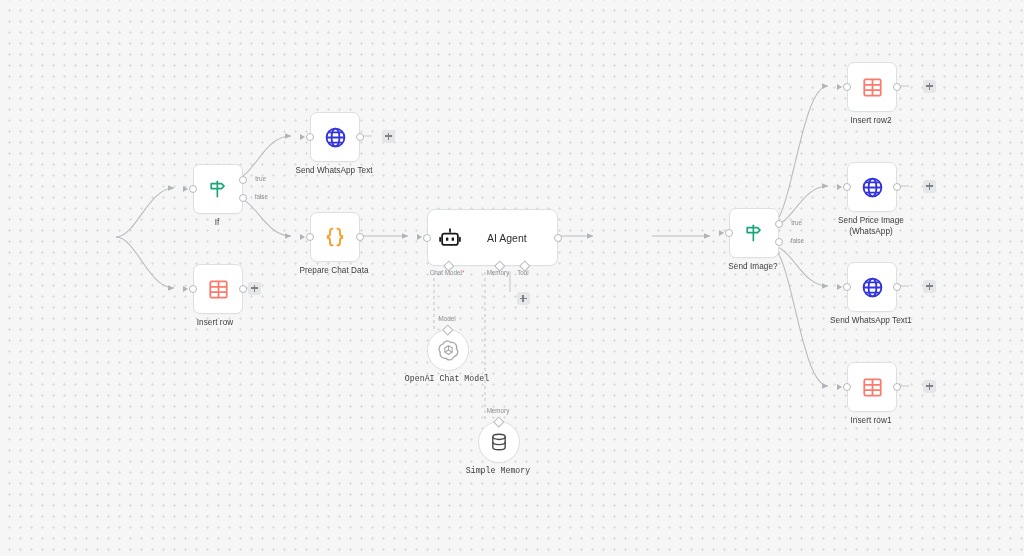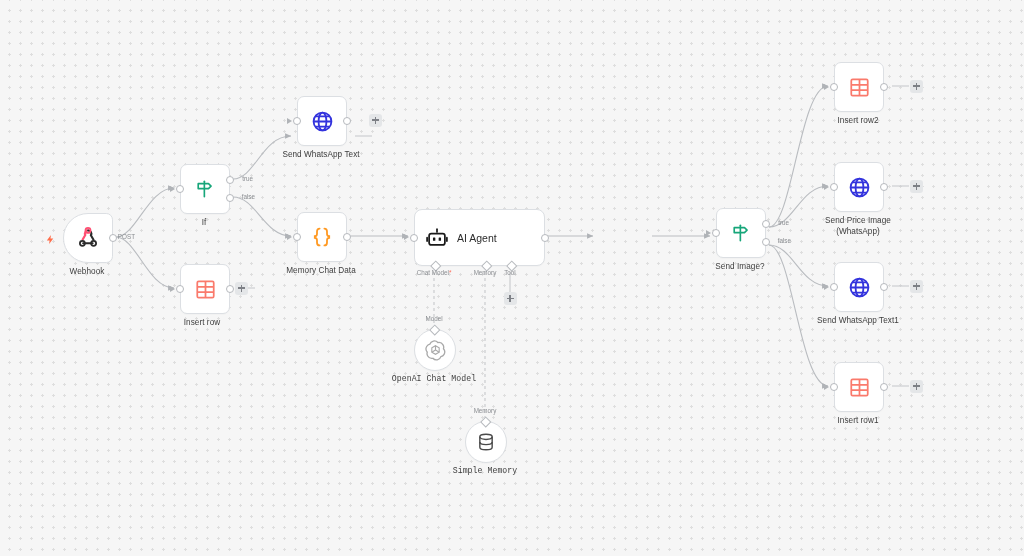--- a/index.html
+++ b/index.html
@@ -21,20 +21,21 @@
   #edges {
     position: absolute;
     left: 0; top: 0;
     width: 1024px; height: 556px;
     pointer-events: none;
   }
   
   .node {
     position: absolute;
     box-sizing: border-box;
+    margin-left: 13px;
   }
   .nbox {
     position: absolute;
     left: 0; top: 0;
     width: 48px;
     height: 48px;
     background: #ffffff;
     border: 1px solid #dcdfe3;
     border-radius: 7px;
     display: flex;
@@ -45,21 +46,21 @@
   .node.trigger .nbox {
     border-top-left-radius: 26px;
     border-bottom-left-radius: 26px;
   }
   .node.wide .nbox {
     width: 118px;
     height: 55px;
     border-radius: 8px;
     justify-content: flex-start;
     padding-left: 11px;
-    gap: 9px;
+    gap: 26px;
   }
   .node.round .nbox {
     width: 40px;
     height: 40px;
     border-radius: 50%;
     border: 1px solid #dcdfe3;
   }
   .nlabel {
     position: absolute;
     top: 54px;
@@ -217,40 +218,20 @@
     <g fill="none" stroke="#c9cbce" stroke-width="1.1">
       <path d="M355,136 L372,136"></path>
       <path d="M238,288 L255,288"></path>
       <path d="M892,86 L909,86"></path>
       <path d="M892,186 L909,186"></path>
       <path d="M892,286 L909,286"></path>
       <path d="M892,386 L909,386"></path>
     </g>
   </svg>
 
-  <div class="node trigger" style="left:63px;top:213px;width:48px;height:48px;">
-    <div class="bolt">
-      <svg width="11" height="11" viewBox="0 0 24 24">
-          <path d="M13 2 4 14h6l-1 8 9-12h-6z" fill="#ff6d4a"></path>
-        </svg>
-    </div>
-    <div class="nbox">
-      <svg class="icn" width="24" height="24" viewBox="0 0 24 24">
-        <path d="M12 4.4a3.1 3.1 0 0 0-2.7 4.6l-2.7 4.6" stroke="#ff4f72" stroke-width="2.1" fill="none" stroke-linecap="round"></path>
-        <path d="M12.2 4.5a3.1 3.1 0 0 1 2.7 4.7l2.6 4.5" stroke="#2b2b2b" stroke-width="2.1" fill="none" stroke-linecap="round"></path>
-        <path d="M7.2 17.3h9.4" stroke="#2b2b2b" stroke-width="2.1" fill="none" stroke-linecap="round"></path>
-        <circle cx="12" cy="4.4" r="2.5" fill="none" stroke="#ff4f72" stroke-width="1.8"></circle>
-        <circle cx="6.4" cy="17.3" r="2.5" fill="none" stroke="#2b2b2b" stroke-width="1.8"></circle>
-        <circle cx="17.6" cy="17.3" r="2.5" fill="none" stroke="#2b2b2b" stroke-width="1.8"></circle>
-      </svg>
-      <div class="port out"></div>
-      <div class="portlabel pl-post">POST</div>
-    </div>
-    <div class="nlabel">Webhook</div>
-  </div>
 
   <div class="node" style="left:180px;top:164px;width:48px;height:48px;">
     <div class="nbox">
       <div class="arrow-in"></div>
       <svg class="icn" width="22" height="22" viewBox="0 0 24 24">
         <path d="M11.3 3.5v17" stroke="#17a67a" stroke-width="1.8" stroke-linecap="round"></path>
         <path d="M4.6 6.2h11.2l2.8 2.7-2.8 2.7H4.6z" fill="none" stroke="#17a67a" stroke-width="1.8" stroke-linejoin="round"></path>
       </svg>
       <div class="port in"></div>
       <div class="port out2-true"></div>
@@ -268,21 +249,21 @@
         <rect x="2.6" y="2.6" width="18.8" height="18.8" rx="1.6" fill="none" stroke="#fa7a6c" stroke-width="2"></rect>
         <path d="M2.6 9.1h18.8M2.6 15.1h18.8M12 2.6v18.8" stroke="#fa7a6c" stroke-width="2"></path>
       </svg>
       <div class="port in"></div>
       <div class="port out"></div>
     </div>
     <div class="plusbtn" style="left:55px;top:17.5px;"></div>
     <div class="nlabel">Insert row</div>
   </div>
 
-  <div class="node" style="left:297px;top:96px;width:48px;height:48px;">
+  <div class="node" style="left:297px;top:112px;width:48px;height:48px;">
     <div class="nbox">
       <div class="arrow-in"></div>
       <svg class="icn" width="23" height="23" viewBox="0 0 24 24">
         <circle cx="12" cy="12" r="9.3" fill="none" stroke="#3333dd" stroke-width="1.9"></circle>
         <ellipse cx="12" cy="12" rx="4.1" ry="9.3" fill="none" stroke="#3333dd" stroke-width="1.9"></ellipse>
         <path d="M2.9 12h18.2M4.4 6.6h15.2M4.4 17.4h15.2" stroke="#3333dd" stroke-width="1.9"></path>
       </svg>
       <div class="port in"></div>
       <div class="port out"></div>
     </div>
@@ -293,21 +274,21 @@
   <div class="node" style="left:297px;top:212px;width:48px;height:48px;">
     <div class="nbox">
       <div class="arrow-in"></div>
       <svg class="icn" width="24" height="24" viewBox="0 0 24 24">
         <path d="M9.6 3.6c-2.3 0-2.6 1.3-2.6 3v2.1c0 1.8-.8 2.5-2.2 2.5v1.6c1.4 0 2.2.7 2.2 2.5v2.1c0 1.7.3 3 2.6 3" fill="none" stroke="#ff9922" stroke-width="1.8" stroke-linecap="round"></path>
         <path d="M14.4 3.6c2.3 0 2.6 1.3 2.6 3v2.1c0 1.8.8 2.5 2.2 2.5v1.6c-1.4 0-2.2.7-2.2 2.5v2.1c0 1.7-.3 3-2.6 3" fill="none" stroke="#ff9922" stroke-width="1.8" stroke-linecap="round"></path>
       </svg>
       <div class="port in"></div>
       <div class="port out"></div>
     </div>
-    <div class="nlabel">Memory Chat Data</div>
+    <div class="nlabel">Prepare Chat Data</div>
   </div>
 
   <div class="node wide" style="left:414px;top:209px;width:118px;height:55px;">
     <div class="nbox">
       <div class="arrow-in"></div>
       <svg class="icn" width="22" height="22" viewBox="0 0 24 24">
         <path d="M12 2.4v3" stroke="#1a1a1a" stroke-width="1.9" stroke-linecap="round"></path>
         <rect x="3.4" y="7.2" width="17.2" height="12.4" rx="2.4" fill="none" stroke="#1a1a1a" stroke-width="1.9"></rect>
         <rect x="7.6" y="11.4" width="2.6" height="3.6" rx="0.6" fill="#1a1a1a"></rect>
         <rect x="13.8" y="11.4" width="2.6" height="3.6" rx="0.6" fill="#1a1a1a"></rect>

